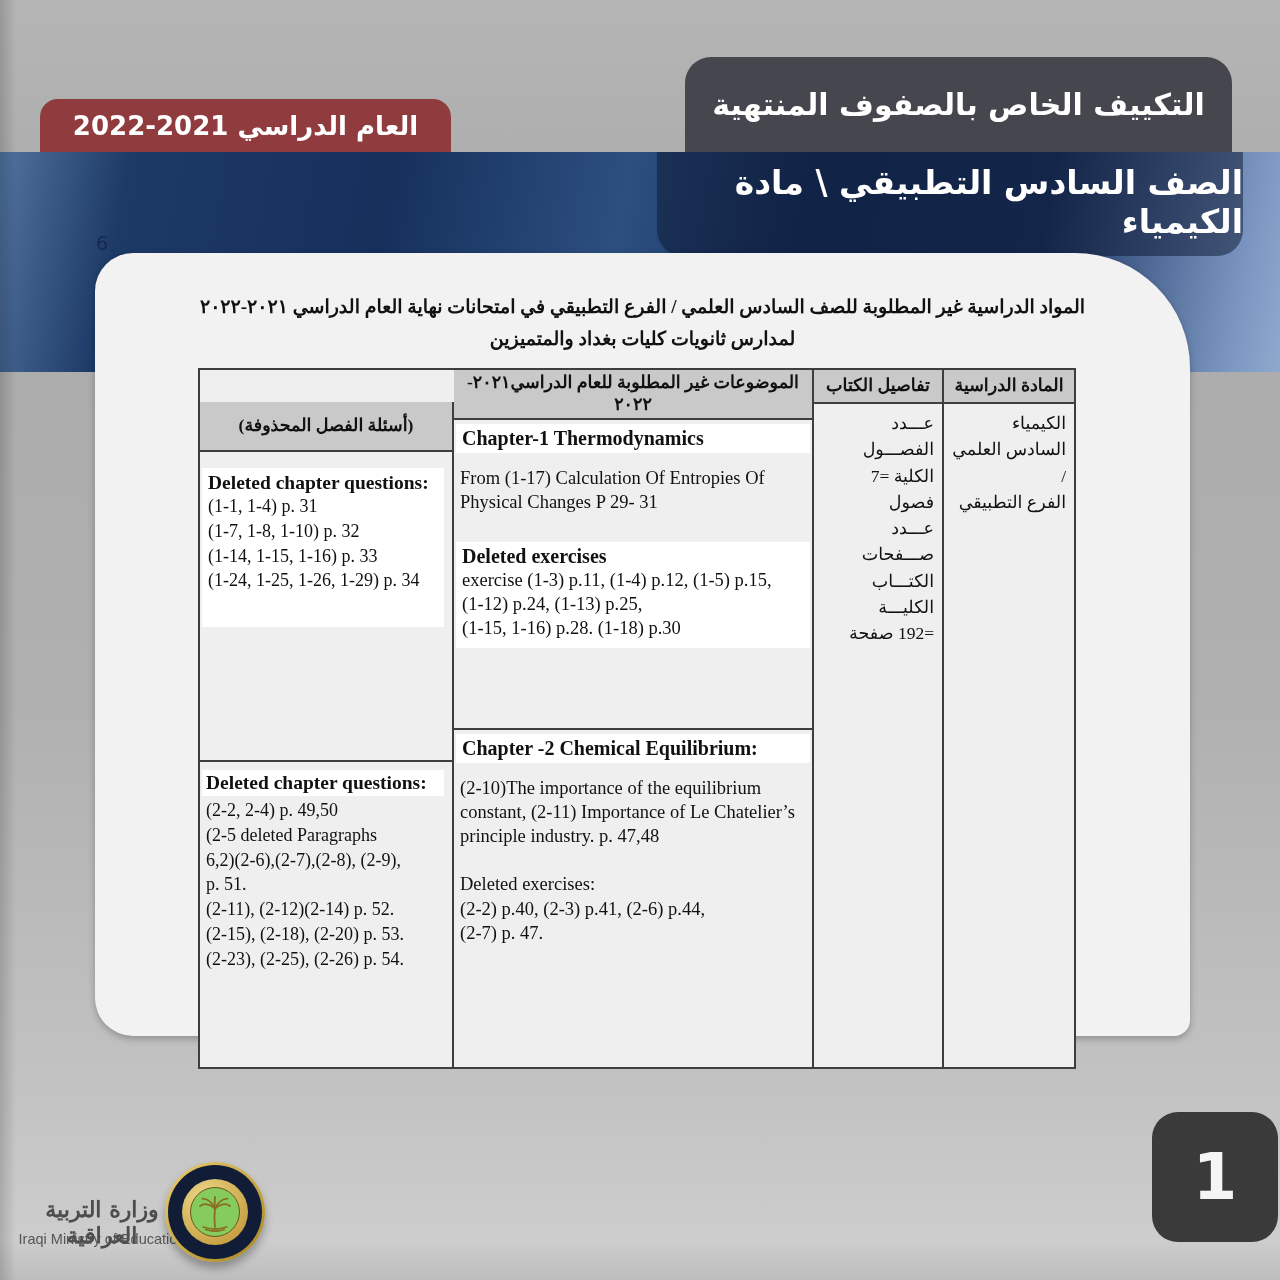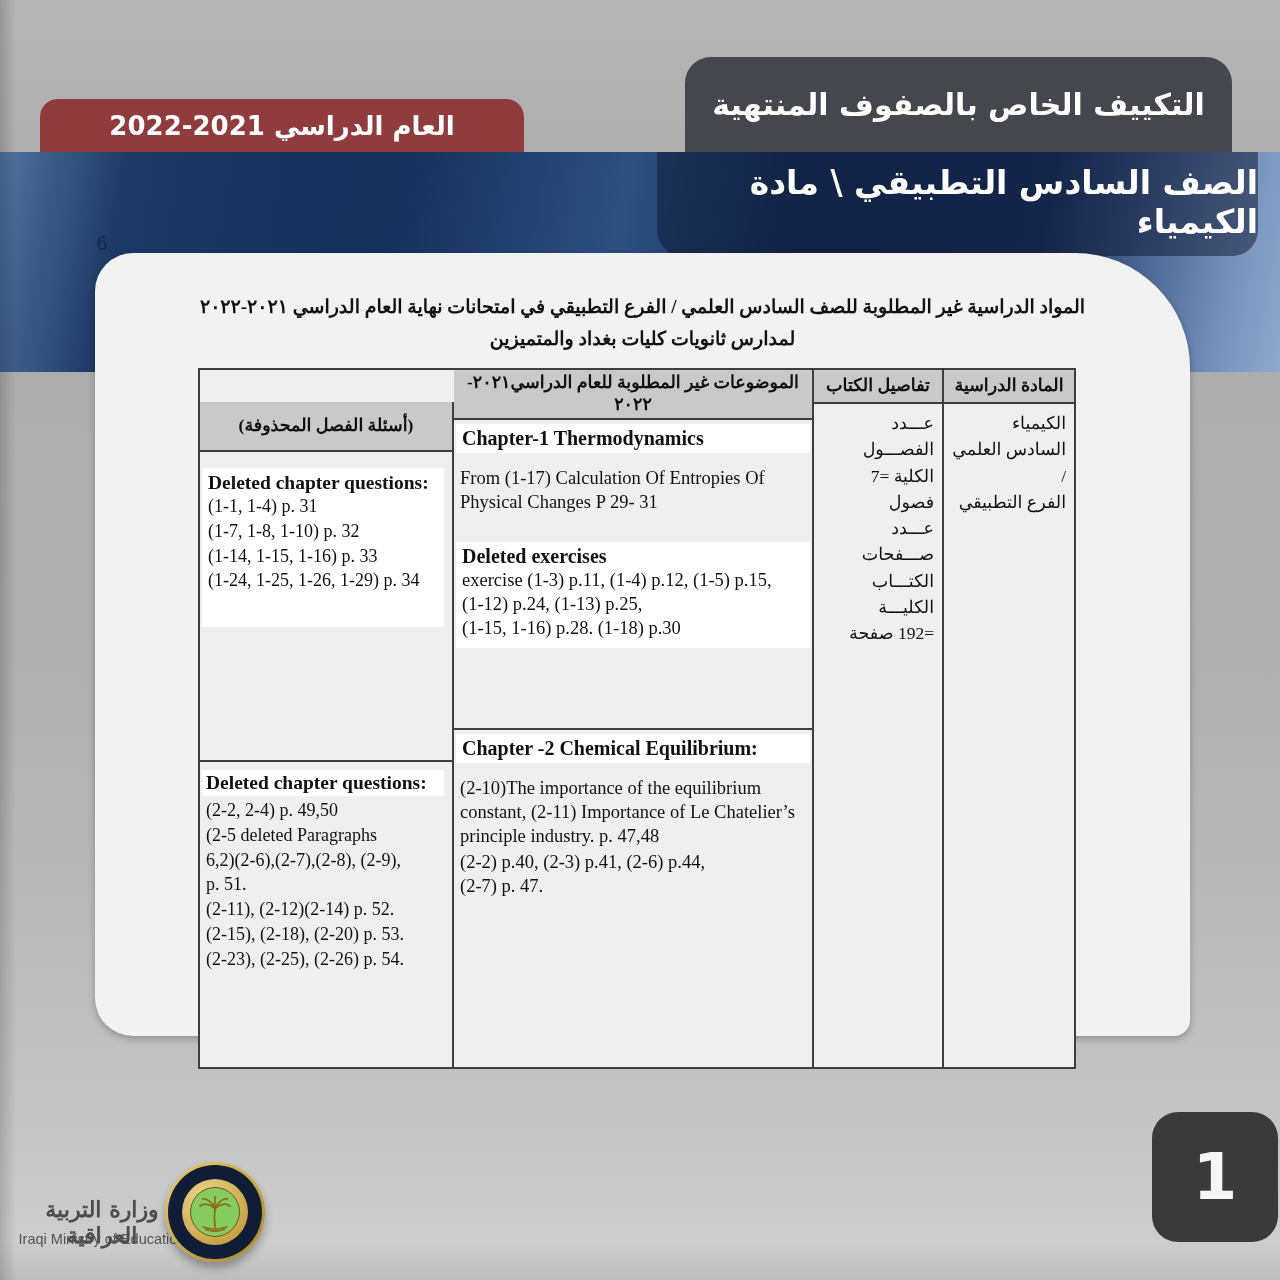--- a/index.html
+++ b/index.html
@@ -7,30 +7,30 @@
     background:linear-gradient(180deg,#b5b5b5 0%,#ababab 18%,#b0b0b0 55%,#c3c3c3 86%,#cdcdcd 97%,#bdbdbd 100%);
     font-family:"Liberation Serif",serif;color:#111;}
   .abs{position:absolute;}
   .edge-shade{left:0;top:0;width:16px;height:1280px;z-index:30;pointer-events:none;
     background:linear-gradient(90deg,rgba(0,0,0,.16),rgba(0,0,0,0));}
 
   
   .banner-top{left:685px;top:57px;width:547px;height:95px;background:#46464e;
     border-radius:26px 26px 0 0;z-index:3;display:flex;align-items:center;justify-content:center;}
   .banner-top span{color:#fff;font-family:"DejaVu Sans",sans-serif;font-weight:bold;font-size:30px;direction:rtl;}
-  .banner-year{left:40px;top:99px;width:484px;height:53px;background:#903c3f;
+  .banner-year{left:40px;top:99px;width:411px;height:53px;background:#903c3f;
     border-radius:18px 18px 0 0;z-index:3;display:flex;align-items:center;justify-content:center;}
   .banner-year span{color:#fff;font-family:"DejaVu Sans",sans-serif;font-weight:bold;font-size:26px;direction:rtl;}
 
   
   .blue-band{left:0;top:152px;width:1280px;height:220px;z-index:2;
     background:linear-gradient(100deg,#51749f 0%,#1d3966 10%,#16305c 30%,#2c4f80 48%,#16305c 62%,#1a3462 80%,#7b97c1 96%,#8fa9cd 100%);}
   .subject-shadow{left:657px;top:152px;width:586px;height:104px;z-index:2;
     background:rgba(12,22,48,.5);border-radius:0 0 26px 26px;
-    display:flex;align-items:center;justify-content:center;padding-left:15px;}
+    display:flex;align-items:center;justify-content:center;}
   .subject-shadow span{color:#fff;font-family:"DejaVu Sans",sans-serif;font-weight:bold;font-size:33px;direction:rtl;padding-bottom:4px;}
 
   
   .card{left:95px;top:253px;width:1095px;height:783px;background:#f2f2f2;z-index:4;
     border-radius:38px 115px 16px 38px;box-shadow:0 3px 7px rgba(0,0,0,.25);}
   .corner-6{left:96px;top:232px;z-index:5;font-family:"DejaVu Sans",sans-serif;font-size:19px;color:#16294e;}
 
   .doc-title{left:0;top:38px;width:100%;text-align:center;font-weight:bold;font-size:19px;
     line-height:1.7;direction:rtl;color:#111;}
 
@@ -145,20 +145,21 @@
           <div class="ex-block">
             <div class="ex-title">Deleted exercises</div>
             <div class="ex-lines pre">exercise (1-3) p.11,  (1-4) p.12, (1-5) p.15,
 (1-12) p.24, (1-13) p.25,
 (1-15, 1-16)  p.28. (1-18) p.30</div>
           </div>
         </div>
         <div class="row2 ltr">
           <div class="ch-strip">Chapter -2 Chemical Equilibrium:</div>
           <div class="para">(2-10)The importance of the equilibrium constant, (2-11) Importance of Le Chatelier’s principle industry. p. 47,48</div>
+          <div class="ex-title-plain">Deleted exercises:</div>
           <div class="ex-lines2 pre">(2-2) p.40, (2-3) p.41, (2-6) p.44,
  (2-7) p. 47.</div>
         </div>
       </div>
 
       <div class="col col-questions">
         <div class="hdr tall">(أسئلة الفصل المحذوفة)</div>
         <div class="row1 ltr">
           <div class="q-block">
             <div class="q-title">Deleted chapter questions:</div>

